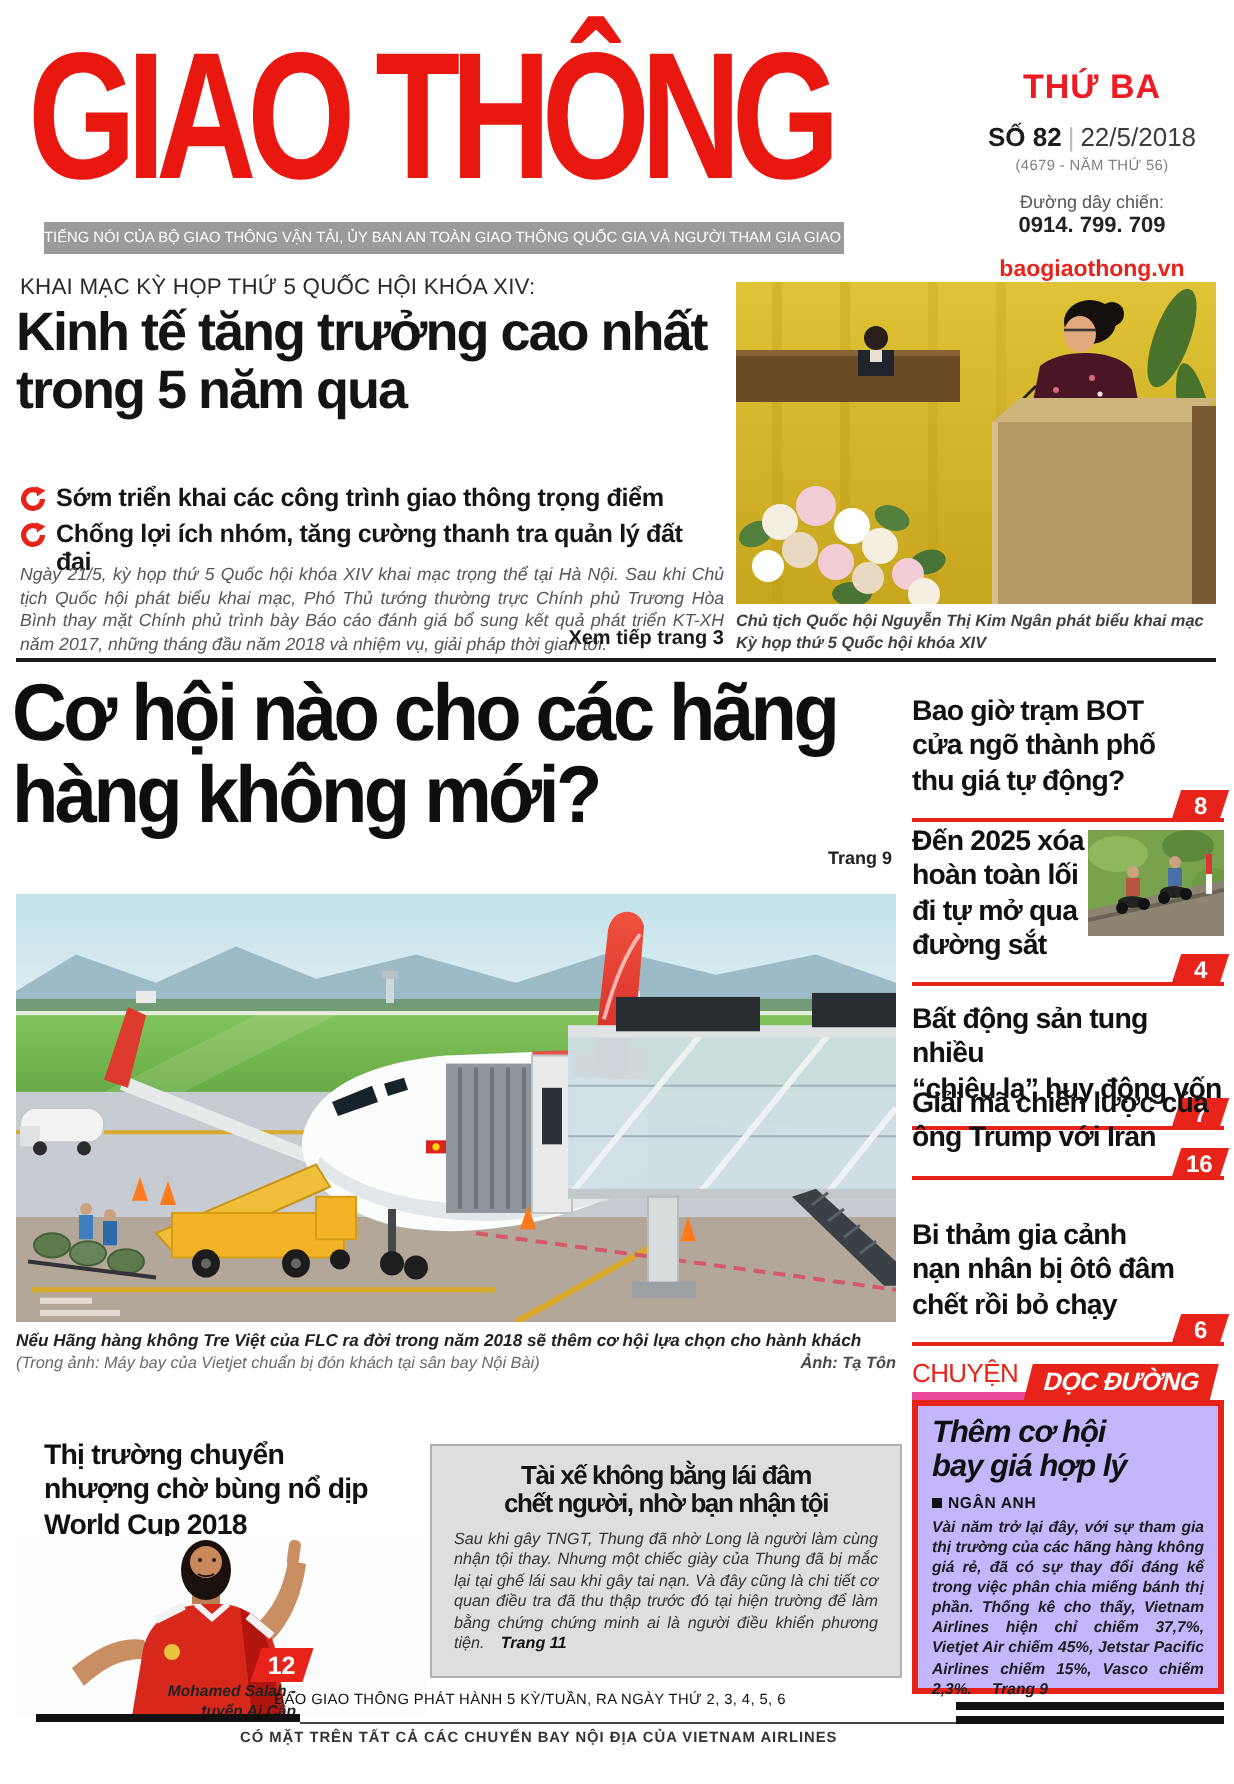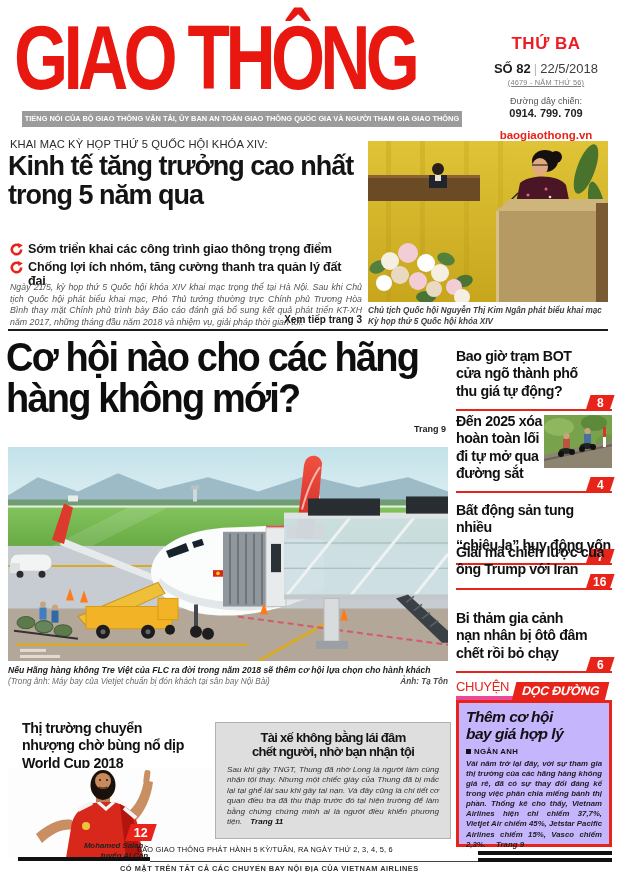--- a/index.html
+++ b/index.html
@@ -2,28 +2,28 @@
 <html><head>
 <meta charset="utf-8">
 <style>
   * { margin:0; padding:0; box-sizing:border-box; }
   body { font-family:"Liberation Sans", sans-serif; background:#888; }
   .page { position:relative; width:617px; height:892px; background:#fff; overflow:hidden; margin:0 auto; }
 
   
   .logo { position:absolute; left:14px; top:6px; width:470px; color:#e8170f; font-weight:bold;
           font-size:74px; letter-spacing:-5px; transform:scale(0.94,1.22); transform-origin:left top; white-space:nowrap; }
-  .tagline-bar { position:absolute; left:22px; top:111px; width:440px; height:16px; background:#9b9b9b;
-          color:#fff; font-size:7.4px; font-weight:bold; line-height:16px; text-align:center; white-space:nowrap; }
+  .tagline-bar { position:absolute; left:22px; top:111px; width:400px; height:16px; background:#9b9b9b;
+          color:#fff; font-size:7.4px; font-weight:normal; line-height:16px; text-align:center; white-space:nowrap; }
   .header-right { position:absolute; left:480px; top:34px; width:132px; text-align:center; }
   .hr-day { color:#ed1c24; font-size:17px; font-weight:bold; letter-spacing:0.5px; }
   .hr-issueline { margin-top:7px; font-size:13px; color:#3c3c3c; }
   .hr-issue { font-weight:bold; color:#1c1c1c; }
   .hr-sep { color:#bbb; padding:0 3px; font-weight:normal; }
-  .hr-note { margin-top:2px; font-size:7.4px; color:#808080; letter-spacing:0.2px;text-decoration:underline; }
+  .hr-note { margin-top:2px; font-size:7.4px; color:#808080; letter-spacing:0.2px; }
   .hr-hotline-label { margin-top:9px; font-size:9px; color:#555; }
   .hr-hotline { margin-top:1px; font-size:11px; font-weight:bold; color:#222; }
   .hr-site { margin-top:10px; font-size:11.5px; font-weight:bold; color:#e8231a; }
 
   
   .kicker { position:absolute; left:10px; top:138px; font-size:11.2px; color:#2a2a2a; letter-spacing:0.1px; }
   .lead-headline { position:absolute; left:8px; top:152px; width:372px; font-size:27px; font-weight:bold;
           color:#141414; line-height:1.08; letter-spacing:-1px; white-space:pre-line; }
   .lead-bullets { position:absolute; left:10px; top:242px; width:352px; }
   .bullet-row { display:flex; align-items:flex-start; margin-bottom:4px; }

